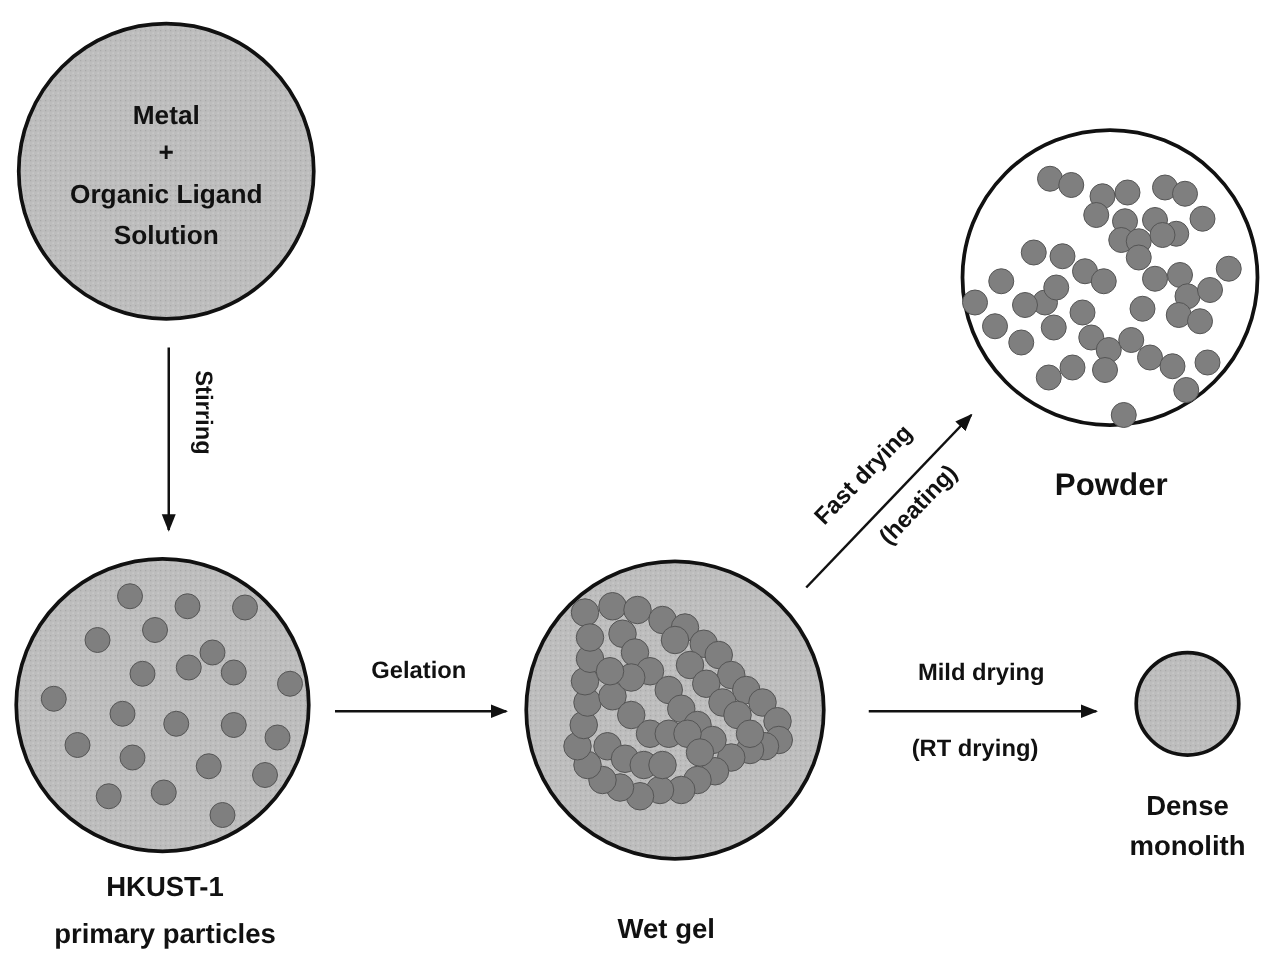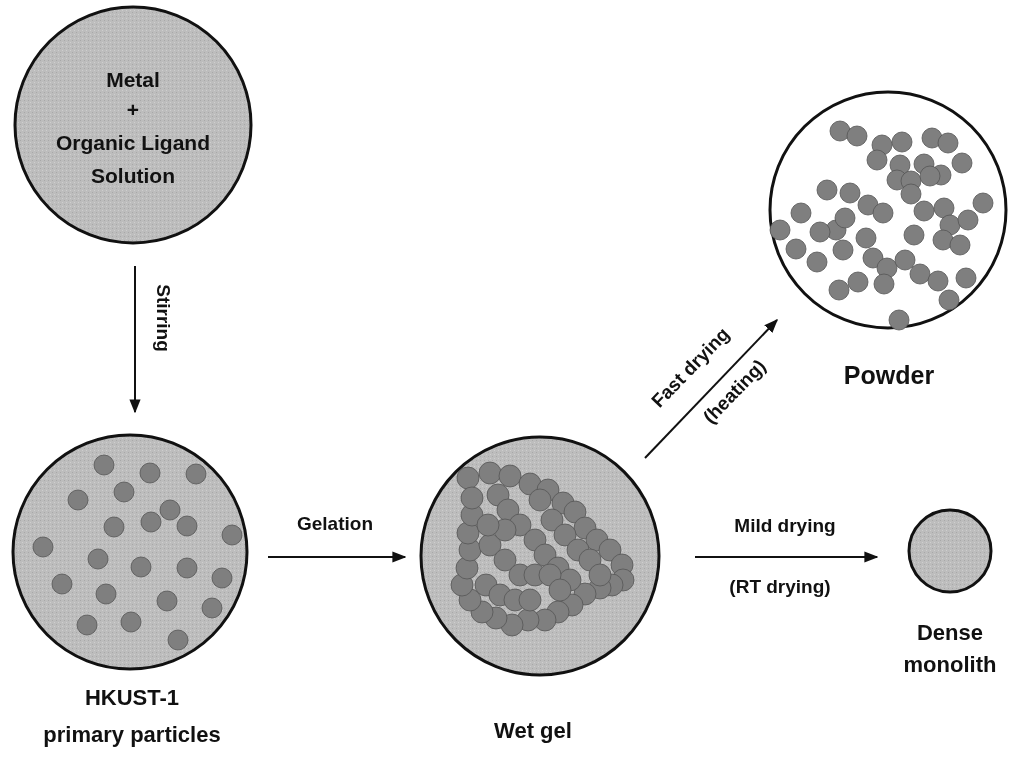--- a/index.html
+++ b/index.html
@@ -1,18 +1,18 @@
 <!DOCTYPE html>
 <html><head>
 <meta charset="utf-8">
 <style>
   html, body { margin: 0; padding: 0; background: #ffffff; }
   body { width: 1024px; height: 766px; overflow: hidden; position: relative;
          font-family: "Liberation Sans", "DejaVu Sans", sans-serif; }
-  #stage { position: absolute; left: 0; top: 0; width: 1024px; height: 583px; }
+  #stage { position: absolute; left: 0; top: 12px; width: 1024px; height: 583px; }
   svg text { font-family: "Liberation Sans", "DejaVu Sans", sans-serif; font-weight: bold; fill: #111; }
 </style>
 </head>
 <body>
 
 <div id="stage">
 <svg width="1024" height="766" viewBox="0 0 1024 766" xmlns="http://www.w3.org/2000/svg">
   <defs>
     <marker id="ah" viewBox="0 0 10 10" refX="9" refY="5" markerWidth="7" markerHeight="7" orient="auto">
       <path d="M0,1 L10,5 L0,9 z" fill="#111"></path>

